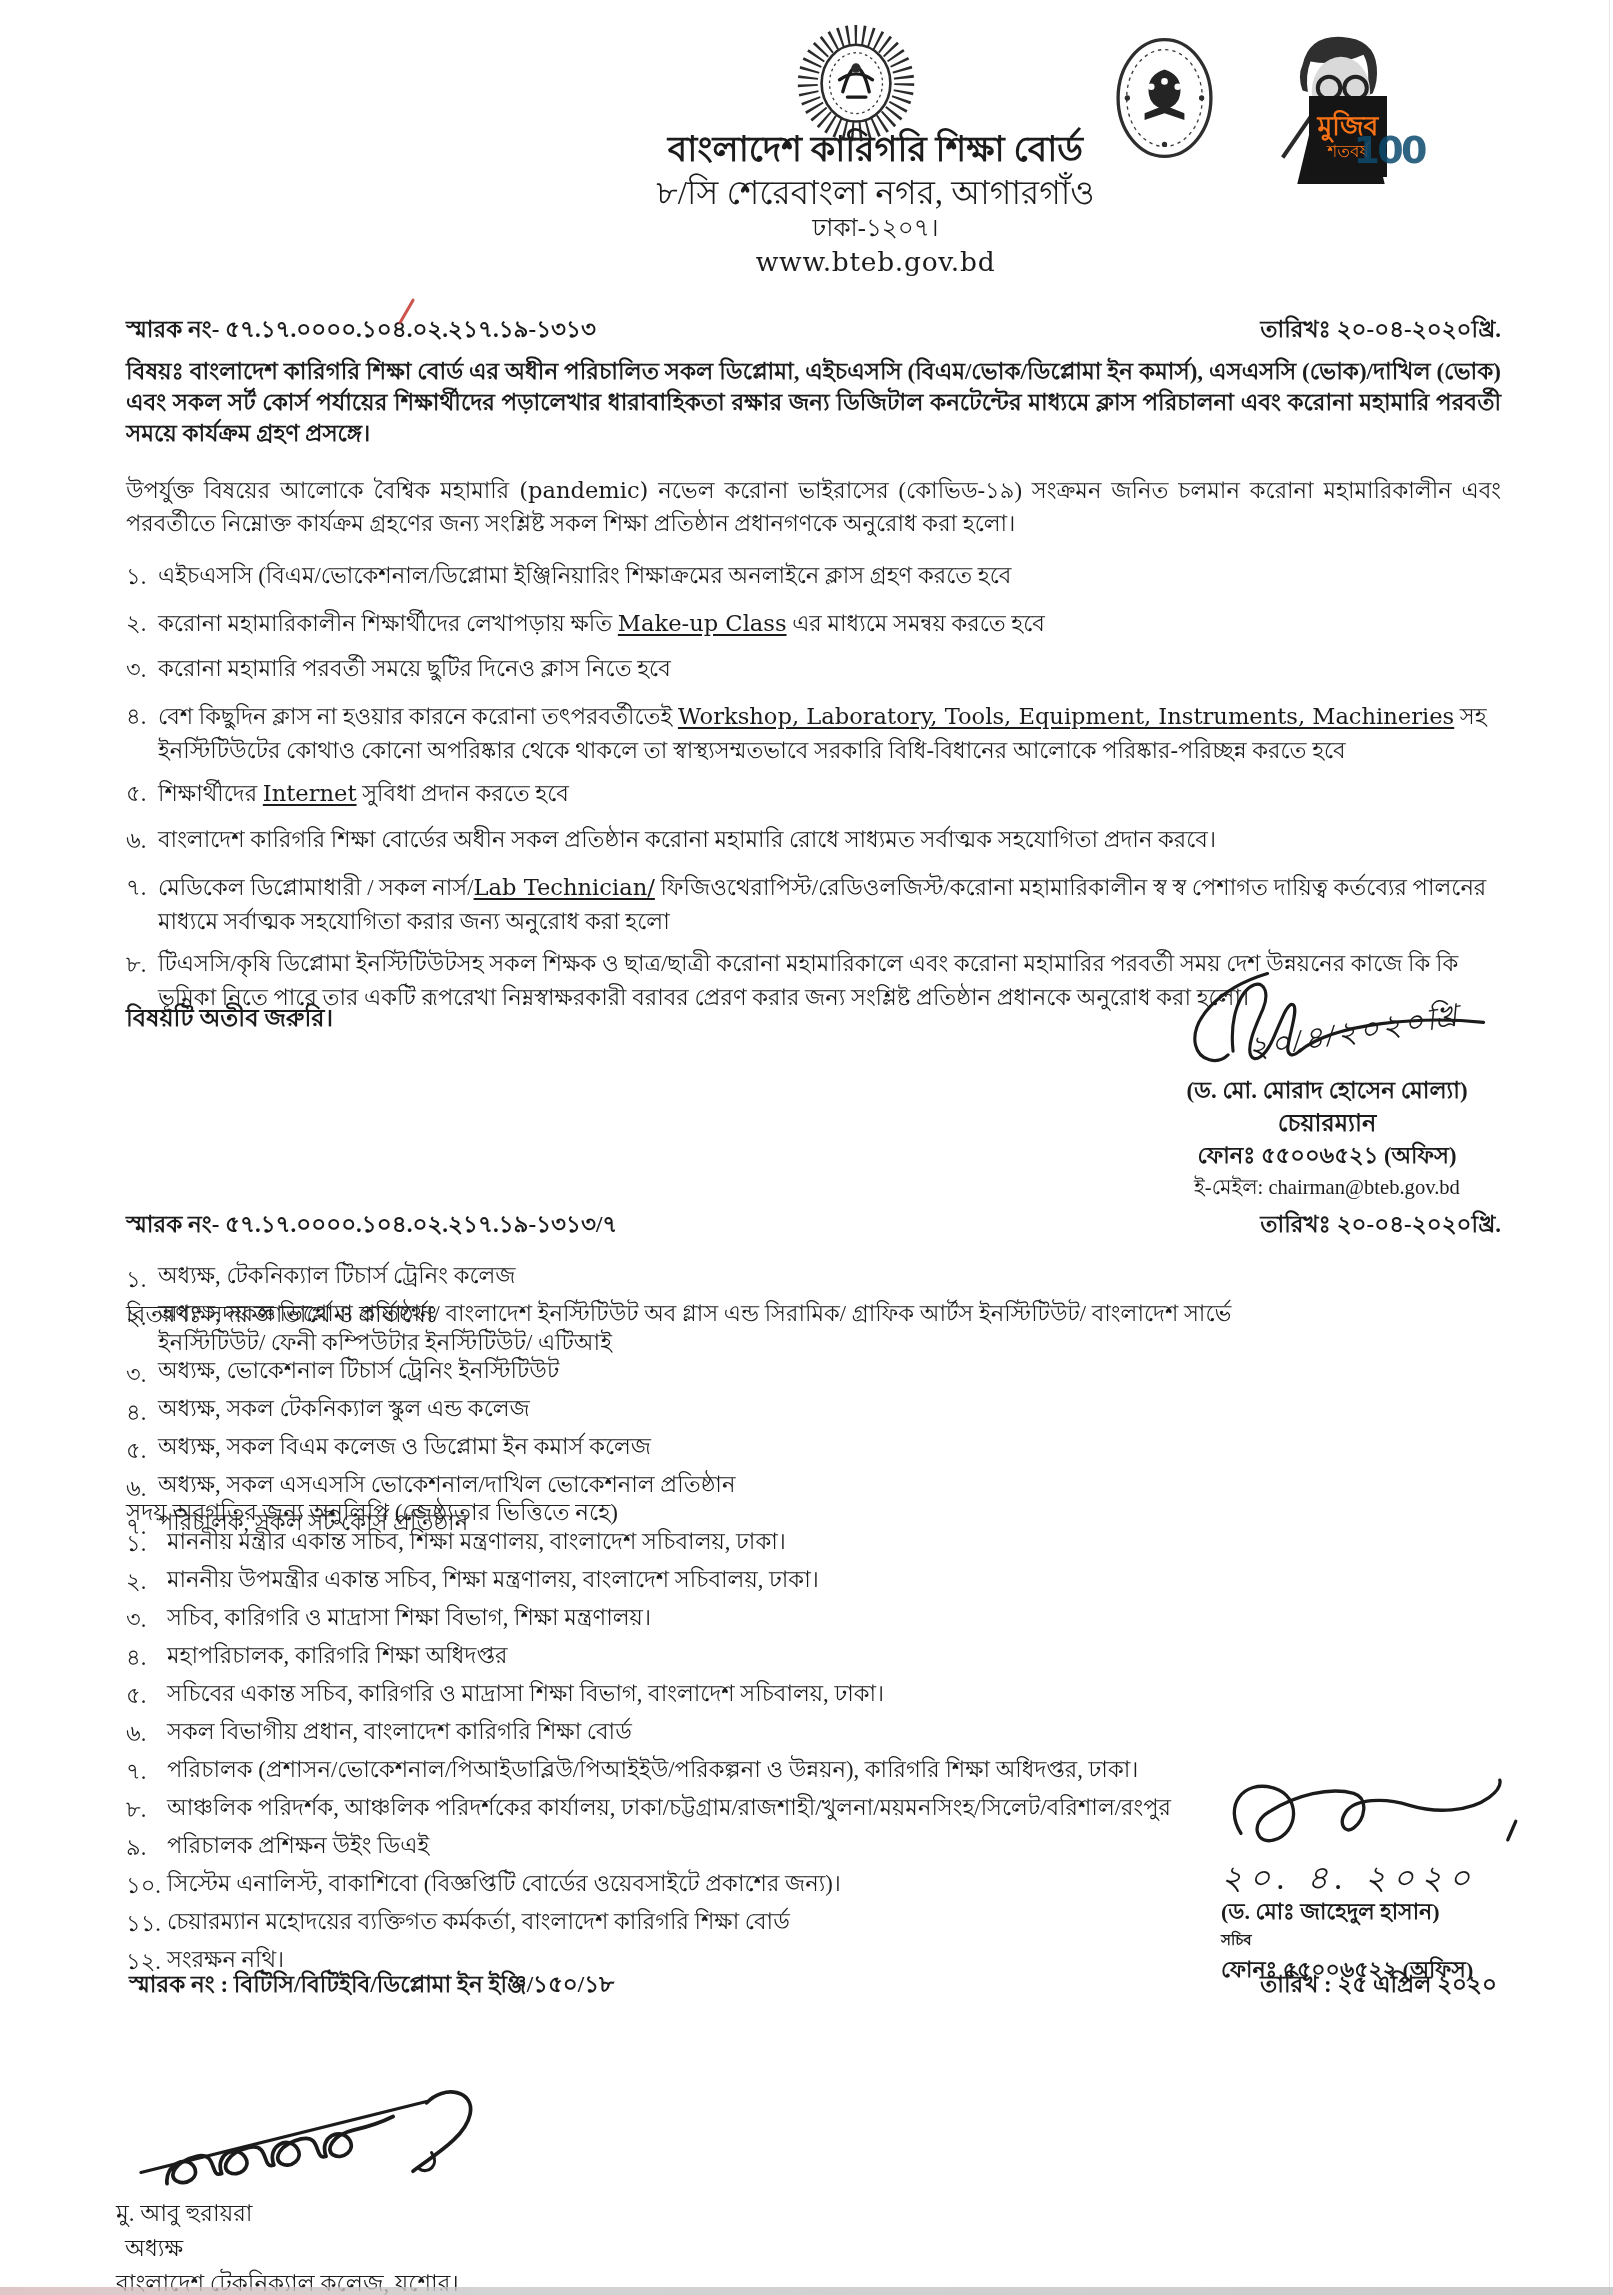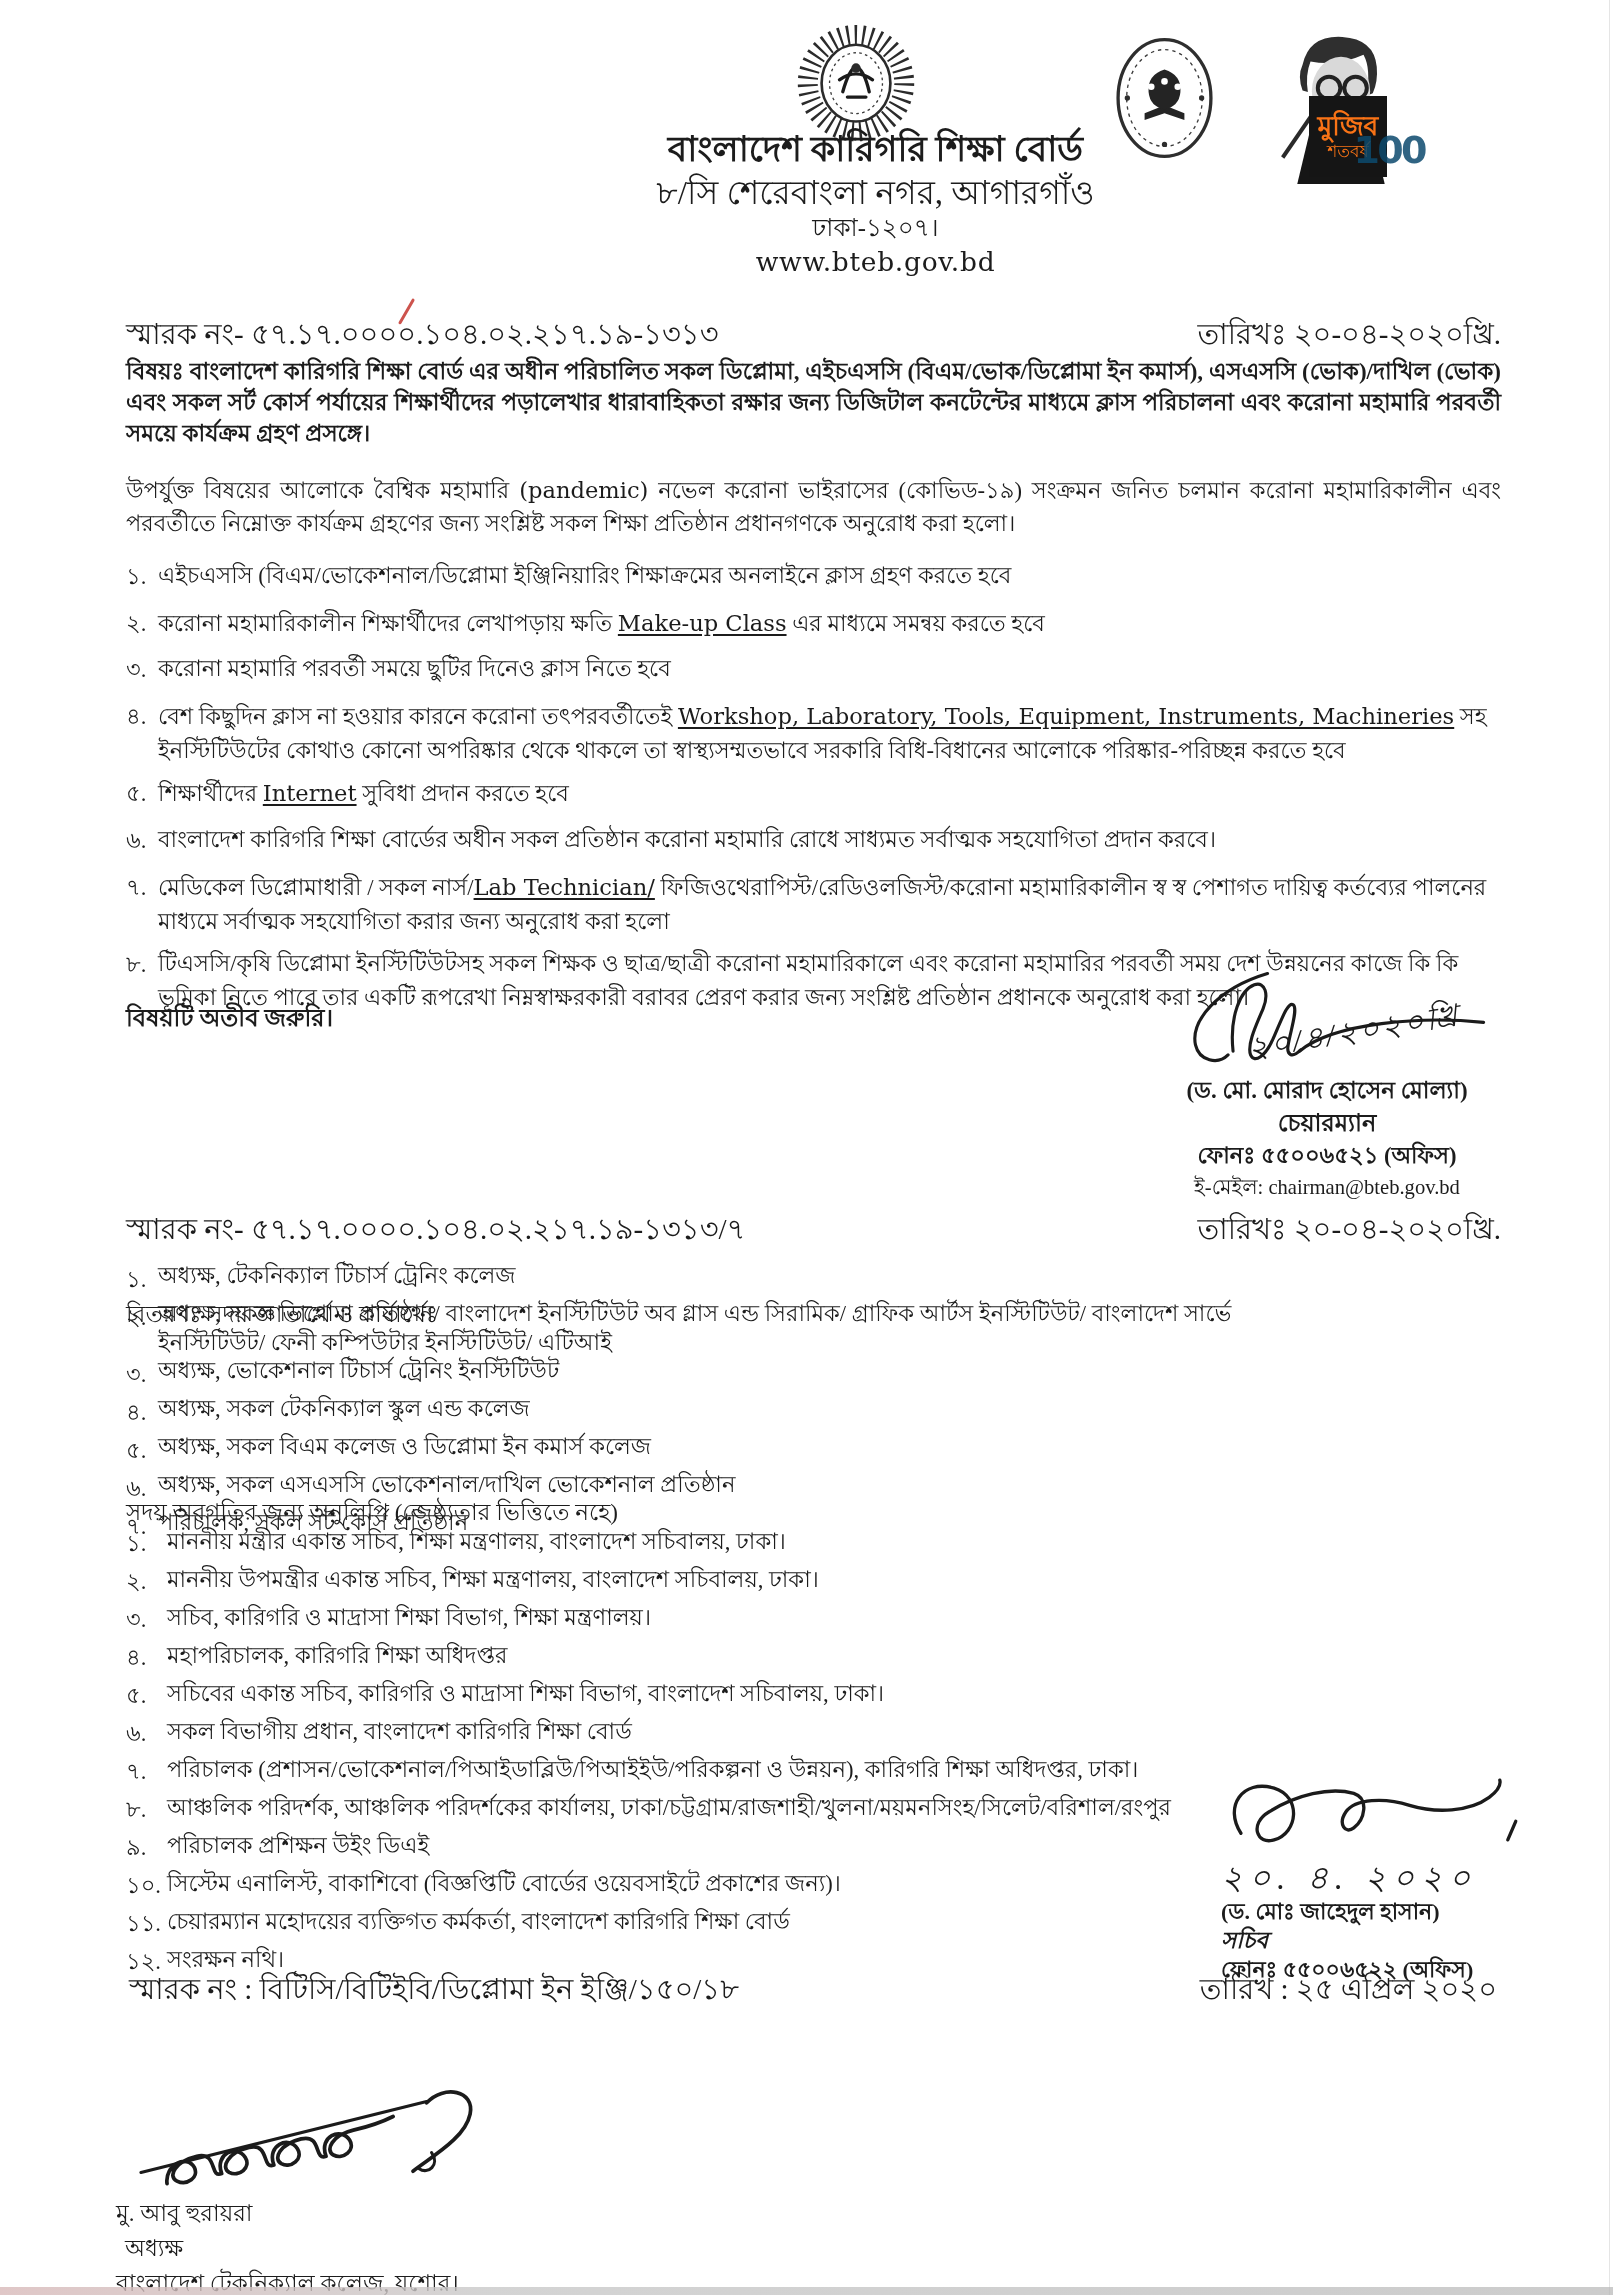--- a/index.html
+++ b/index.html
@@ -32,21 +32,21 @@
     color:#f97316;text-align:center;display:flex;flex-direction:column;justify-content:center;gap:1.3px;}
   .mujib-box .l1{font-size:26.5px;font-weight:bold;line-height:29px;}
   .mujib-box .l2{font-size:17px;line-height:20px;}
   .mujib-100{position:absolute;right:-2.7px;bottom:12px;font-size:38px;font-weight:bold;color:#0c4a6e;
     font-family:"DejaVu Sans",sans-serif;letter-spacing:-2.7px;opacity:.85;}
 
   
   .memo1{top:311px;left:126px;width:1375px;}
   .memo2{top:1206px;left:126px;width:1375px;}
   .memo3{top:1966px;left:129px;width:1368px;}
-  .memo-num,.memo-date{font-size:29px;font-weight:normal;}
+  .memo-num,.memo-date{font-size:23px;font-weight:bold;}
 
   .red-mark{position:absolute;left:405px;top:297px;width:3.3px;height:29px;background:#c8403a;
     transform:rotate(30deg);border-radius:2px;opacity:.9;}
 
   
   .subject{top:356px;left:126px;width:1375px;font-weight:bold;line-height:31px;font-size:23px;}
   .intro{top:474px;left:126px;width:1375px;line-height:33px;}
 
   
   .directives{top:559px;left:126px;width:1382px;}
@@ -75,21 +75,21 @@
   .copy-list{top:1526px;left:126px;width:1088px;}
   .copy-list .item{margin-bottom:0;}
   .copy-list .item .num{width:41px;}
   .copy-list .item .txt{line-height:31px;}
 
   
   .secretary{top:1760px;left:1221px;width:358px;}
   .secretary .sig-wrap{height:100px;}
   .hand-date-2{font-size:33px;font-style:italic;letter-spacing:6.6px;line-height:37px;white-space:nowrap;}
   .secretary .name{font-weight:bold;line-height:29px;font-size:22px;}
-  .secretary .title{line-height:29px;font-size:23px;font-weight:bold;font-style:italic;}
+  .secretary .title{line-height:29px;font-size:15px;font-weight:bold;}
   .secretary .phone{line-height:30.5px;font-size:22px;font-weight:bold;}
 
   .closing{top:2029px;left:154px;width:1234px;line-height:33px;}
 
   
   .principal{top:2078px;left:116px;width:597px;}
   .principal .sig-wrap{height:118px;width:425px;}
   .principal .name{line-height:35px;font-size:23px;}
   .principal .title{line-height:35px;font-size:23px;margin-left:9px;}
   .principal .inst{line-height:35px;font-size:23px;}

